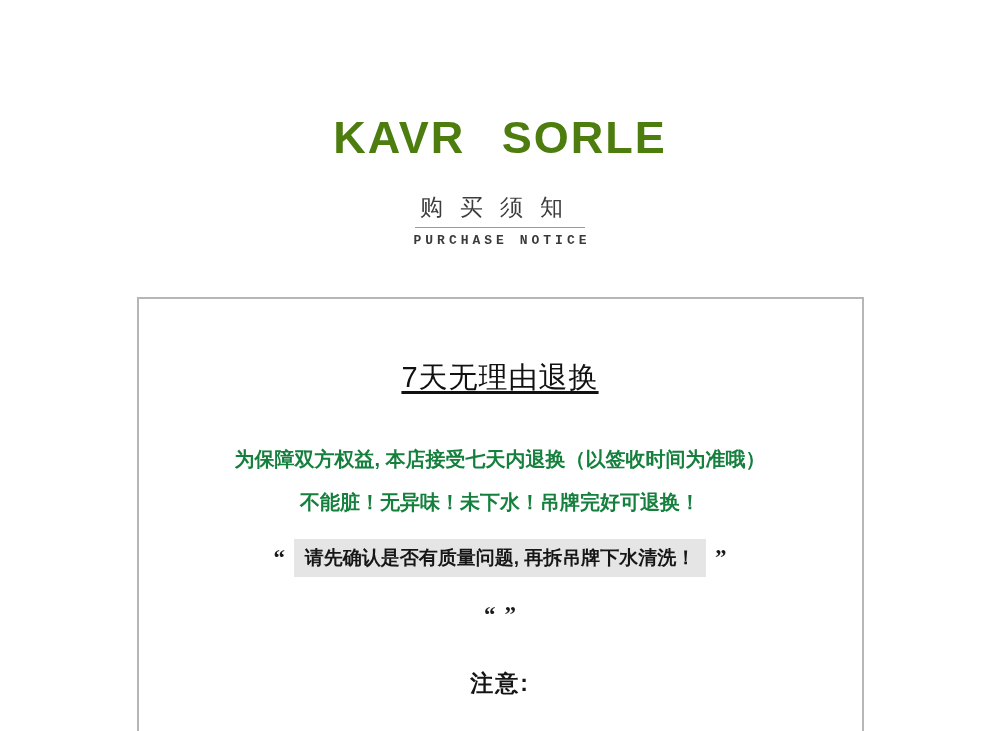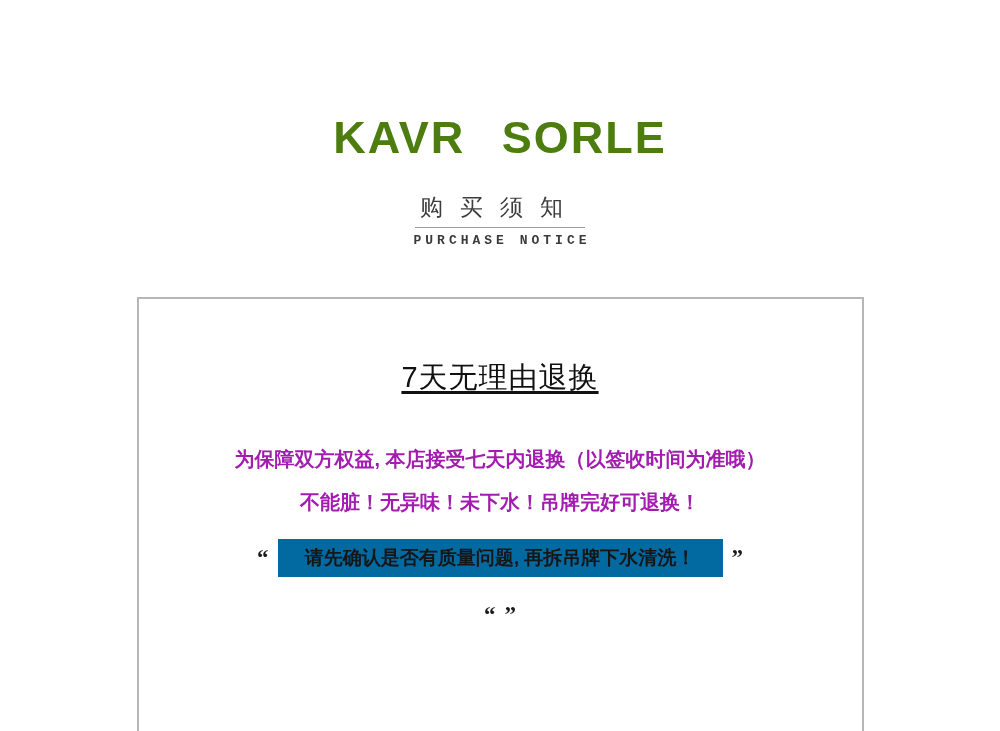--- a/index.html
+++ b/index.html
@@ -71,21 +71,21 @@
     color: #111111;
     text-decoration: underline;
     text-decoration-thickness: 2.5px;
     text-underline-offset: 4px;
   }
   .n-line {
     margin: 7px;
     font-size: 20px;
     line-height: 1;
     font-weight: bold;
-    color: #a21caf;
+    color: #15803d;
   }
   .line1 { margin-top: 54px; }
   .line2 { margin-top: 23px; }
 
   .quote-row {
     display: flex;
     justify-content: center;
     align-items: center;
     gap: 9px;
   }
@@ -93,23 +93,23 @@
   .quote-row.second { margin-top: 26px; }
   .qmark {
     font-family: "Liberation Serif", "DejaVu Serif", serif;
     font-size: 23px;
     font-weight: bold;
     color: #1a1a1a;
     line-height: 1;
   }
   .highlight {
     display: block;
-    width: 445px;
+    width: 412px;
     padding: 9px 0 10px;
-    background: #0369a1;
+    background: #e5e5e5;
     font-size: 19px;
     line-height: 1;
     font-weight: bold;
     color: #161616;
   }
 
   .note-label {
     margin-top: 46px;
     font-size: 23px;
     line-height: 1;
@@ -143,16 +143,17 @@
       <span class="qmark">“</span>
       <span class="highlight">请先确认是否有质量问题, 再拆吊牌下水清洗！</span>
       <span class="qmark">”</span>
     </div>
 
     <div class="quote-row second">
       <span class="qmark">“</span>
       <span class="qmark">”</span>
     </div>
 
+    <div class="note-label">注意:</div>
 
 
   </div>
 </div>
 
 </body></html>

